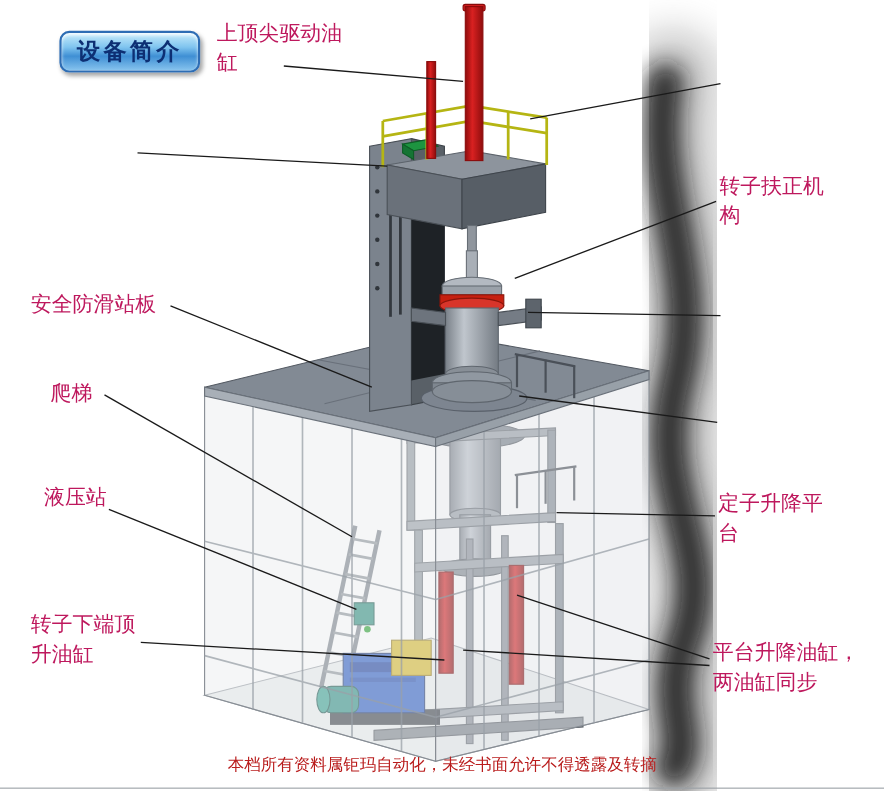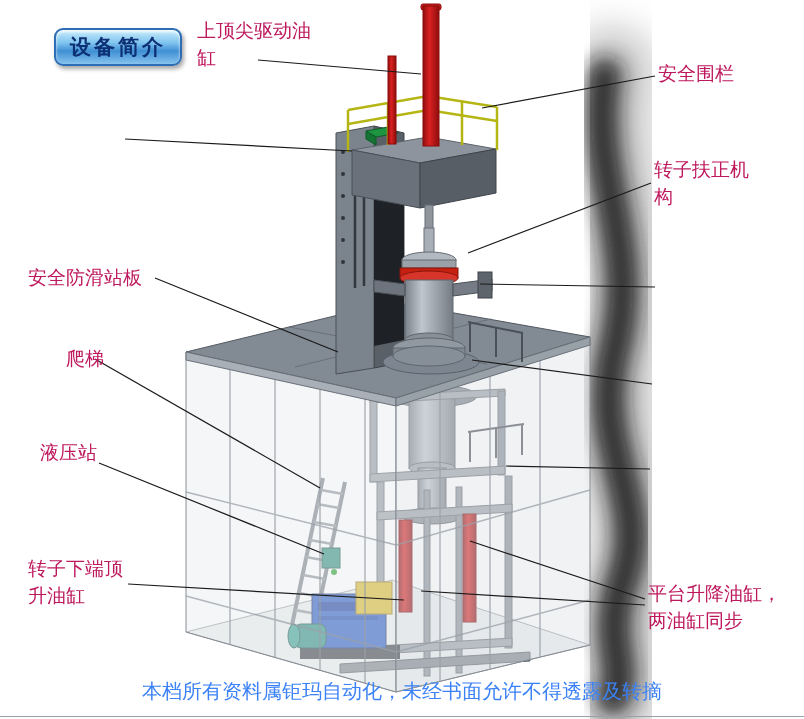--- a/index.html
+++ b/index.html
@@ -15,21 +15,21 @@
     box-shadow: inset 0 2px 3px rgba(255,255,255,0.85), 2px 3px 4px rgba(0,0,0,0.35);
     display:flex; align-items:center; justify-content:center;
     color:#0d2f73; font-weight:bold; font-size:21px; letter-spacing:3px;margin-left:44px;
   }
   .label {
     position:absolute; color:#be185d; font-size:19px; line-height:1.42;
     font-family:Liberation Serif, serif;
   }
   .footer {
     position:absolute; left:0; right:0; bottom:14px; text-align:center;
-    font-size:20px; color:#3b82f6; font-family:"DejaVu Serif", serif;
+    font-size:15px; color:#b91c1c; font-family:"DejaVu Serif", serif;
   }
   .bottom-rule {
     position:absolute; left:0; right:0; bottom:2px; height:1px; background:#9aa0a6;
   }
 </style>
 </head>
 <body>
 
 <div class="page">
 
@@ -232,24 +232,24 @@
       <line x1="645" y1="599" x2="470" y2="541"></line>
       <line x1="645" y1="605" x2="421" y2="591"></line>
     </g>
   </svg>
 
   <div class="badge">
     <span>设备简介</span>
   </div>
 
   <div class="label" style="left:197px; top:18px;  width:128px">上顶尖驱动油缸</div>
-  <div class="label" style="left:658px; top:61px;  width:92px">安全围栏</div>
   <div class="label" style="left:654px; top:157px; width:100px">转子扶正机构</div>
   <div class="label" style="left:28px;  top:265px; width:126px">安全防滑站板</div>
-  <div class="label" style="left:66px;  top:346px; width:60px">爬梯</div>
+  <div class="label" style="left:46px;  top:346px; width:60px">爬梯</div>
   <div class="label" style="left:40px;  top:440px; width:70px">液压站</div>
+  <div class="label" style="left:653px; top:446px; width:100px">定子升降平台</div>
   <div class="label" style="left:648px; top:581px; width:142px">平台升降油缸，两油缸同步</div>
   <div class="label" style="left:28px;  top:556px; width:100px">转子下端顶升油缸</div>
 
   <div class="footer">本档所有资料属钜玛自动化，未经书面允许不得透露及转摘</div>
   <div class="bottom-rule"></div>
 
 </div>
 
 </body></html>

